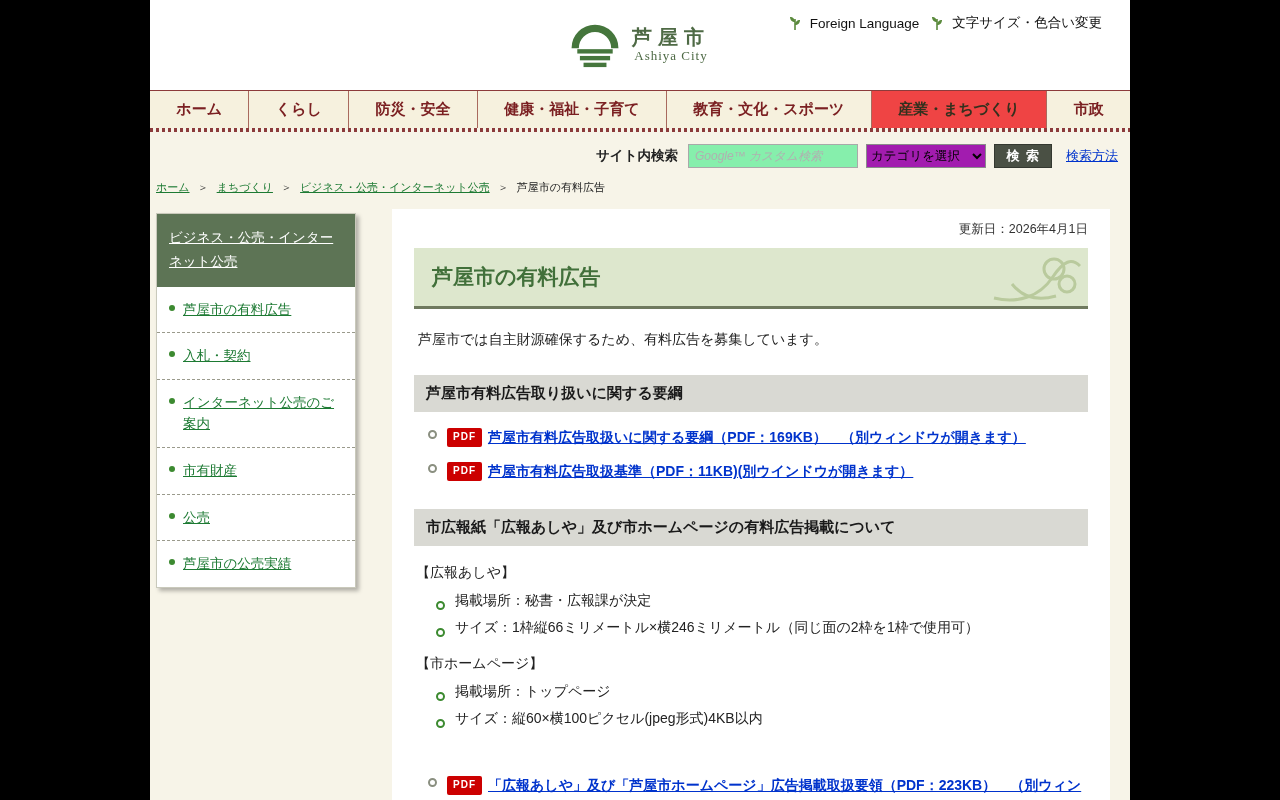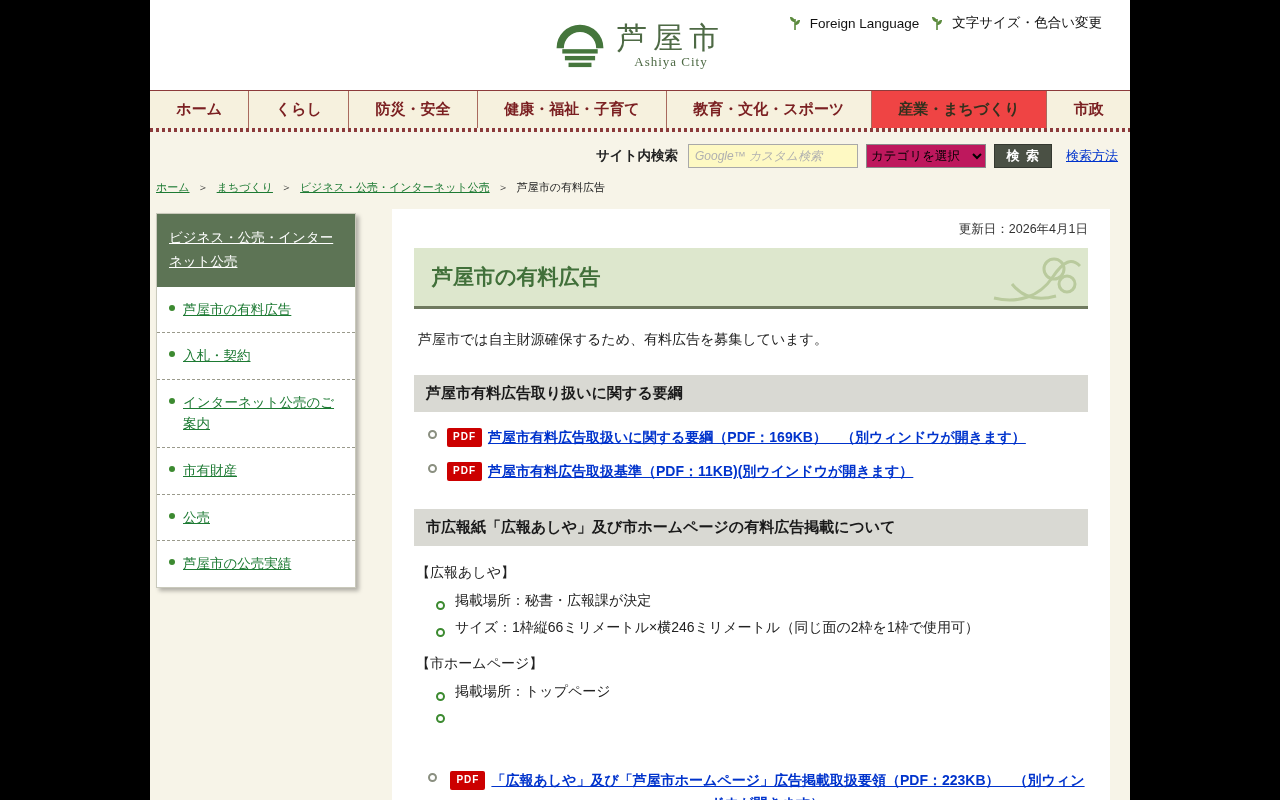--- a/index.html
+++ b/index.html
@@ -14,21 +14,21 @@
 
   
   .site-header {
     position:relative; background:#fff; height:90px;
     display:flex; align-items:center; justify-content:center;
   }
   .logo-block { display:flex; align-items:center; gap:12px; cursor:pointer; text-decoration:none; }
   .logo-mark { width:50px; height:50px; display:block; }
   .site-name {
     font-family:"Liberation Serif","DejaVu Serif",serif;
-    font-size:30px; font-weight:normal; color:#4e6a45; letter-spacing:6px; line-height:1.1;
+    font-size:20px; font-weight:bold; color:#4e6a45; letter-spacing:6px; line-height:1.1;
   }
   .site-name-en {
     font-family:"Liberation Serif","DejaVu Serif",serif;
     font-size:13px; color:#4e6a45; letter-spacing:1px; text-align:center;
   }
   .utilities { position:absolute; right:28px; top:14px; display:flex; flex-direction:row; gap:10px; }
   .util { display:flex; align-items:center; gap:7px; color:#111; text-decoration:none; font-size:13.5px; cursor:pointer; }
   .branch-icon { width:16px; height:16px; display:inline-block; }
 
   
@@ -50,25 +50,25 @@
   }
 
   
   .search-row {
     display:flex; align-items:center; justify-content:flex-end; gap:8px;
     padding:12px 12px 8px 0;
     margin-left:23px;
   }
   .search-label { font-weight:bold; font-size:13.5px; margin-right:2px; }
   .search-input {
-    width:170px; height:24px; border:1px solid #a9a9a9; background:#fef9c3;
+    width:170px; height:24px; border:1px solid #a9a9a9; background:#86efac;
     padding:2px 6px; font-size:12px; color:#444;
   }
   .search-input::placeholder { color:#b0b0b0; font-style:italic; }
-  .category-select { height:24px; border:1px solid #8a8a8a; background:#be185d; font-size:12.5px; min-width:120px; }
+  .category-select { height:24px; border:1px solid #8a8a8a; background:#a21caf; font-size:12.5px; min-width:120px; }
   .search-button {
     height:24px; min-width:58px; background:#4a5044; color:#fff; border:1px solid #343830;
     font-size:13px; font-weight:bold; letter-spacing:0.5em; padding:0 4px 0 10px; cursor:pointer;
   }
   .search-help { color:#0033cc; text-decoration:underline; font-size:13px; margin-left:6px; cursor:pointer; }
 
   
   .breadcrumb { padding:4px 0 10px 6px; font-size:11px; color:#222; }
   .crumb-link { color:#1d7a33; text-decoration:underline; cursor:pointer; }
   .crumb-sep { margin:0 5px; color:#333; }
@@ -104,21 +104,21 @@
   .flourish { position:absolute; right:6px; top:6px; width:92px; height:54px; opacity:0.9; }
 
   .intro { margin:22px 4px 26px 4px; font-size:14px; color:#222; }
 
   .section-heading {
     background:#d9d9d3; padding:9px 12px; font-size:15px; font-weight:bold; color:#1a1a1a;
     margin:26px 0 14px 0;
   }
 
   .pdf-list { margin:0 0 6px 14px; }
-  .pdf-item { display:flex; align-items:flex-start; gap:10px; margin:11px 0;text-align:center; }
+  .pdf-item { display:flex; align-items:flex-start; gap:10px; margin:11px 0; }
   .ring { width:9px; height:9px; border:2px solid #8a8f80; border-radius:50%; margin-top:4px; flex:none; }
   .pdf-badge {
     display:inline-block; background:#cc0000; color:#fff; font-size:10px; font-weight:bold;
     padding:1.5px 6px; border-radius:2px; margin-right:6px; vertical-align:2px; letter-spacing:1px;
   }
   .doc-link { color:#0033cc; text-decoration:underline; font-weight:bold; font-size:14px; line-height:1.65; cursor:pointer; }
 
   .subsection-title { font-size:14px; color:#222; margin:18px 0 10px 2px; }
   .bullet-list { margin:0 0 14px 22px; }
   .bullet-item { display:flex; align-items:flex-end; gap:10px; margin:9px 0; font-size:14px; color:#222; }
@@ -278,20 +278,21 @@
       </div>
 
       <div class="subsection-title">【市ホームページ】</div>
       <div class="bullet-list">
         <div class="bullet-item">
           <span class="ring-green"></span>
           <span>掲載場所：トップページ</span>
         </div>
         <div class="bullet-item">
           <span class="ring-green"></span>
+          <span>サイズ：縦60×横100ピクセル(jpeg形式)4KB以内</span>
         </div>
       </div>
 
       <div class="pdf-list last-pdf">
         <div class="pdf-item">
           <span class="ring"></span>
           <a class="doc-link"><span class="pdf-badge">PDF</span><span>「広報あしや」及び「芦屋市ホームページ」広告掲載取扱要領（PDF：223KB）　（別ウィンドウが開きます）</span></a>
         </div>
       </div>
 

